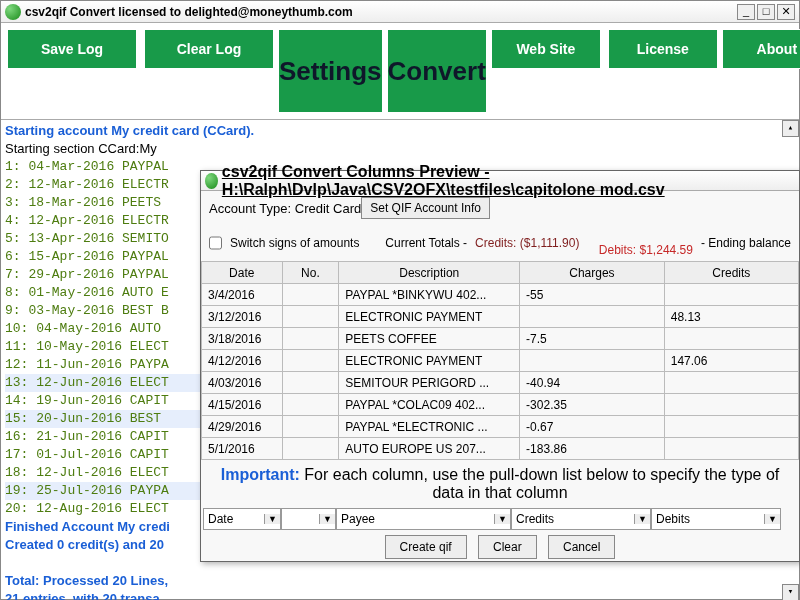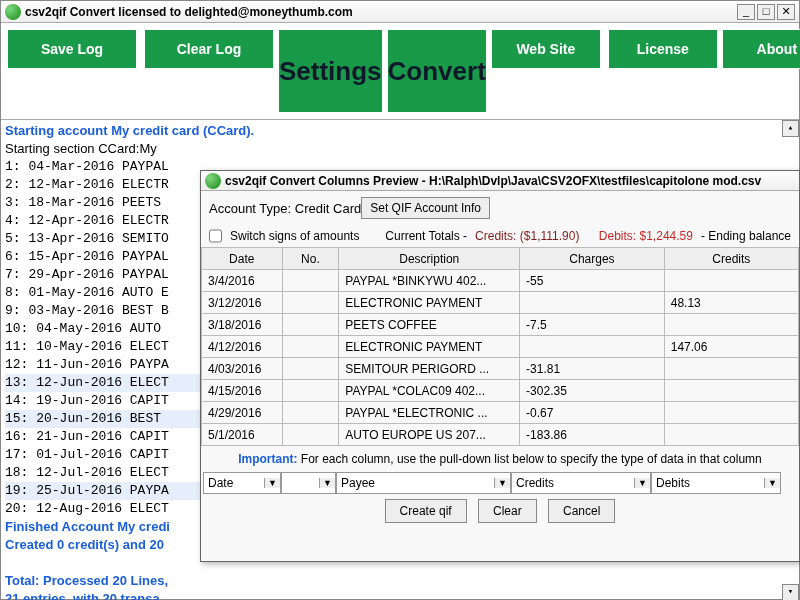--- a/index.html
+++ b/index.html
@@ -10,40 +10,40 @@
   .titlebar .title { flex: 1; font-weight: bold; font-size: 12px; }
   .titlebar .winbtns { display: flex; gap: 2px; }
   .titlebar .winbtn { width: 18px; height: 16px; border: 1px solid #888; background: #f0f0f0; text-align: center; line-height: 12px; font-size: 11px; cursor: pointer; }
   .toolbar { display: flex; padding: 6px; gap: 4px; }
   .tb-col { display: flex; flex-direction: row; gap: 7px; }
   .tb-btn-sm { width: 130px; height: 40px; background: #189a49; color: #fff; border: 1px solid #fff; font-weight: bold; font-size: 14px; display:flex;align-items:center;justify-content:center; cursor: pointer; }
   .tb-btn-lg { width: 200px; height: 84px; background: #189a49; color: #0f172a; border: 1px solid #fff; font-weight: bold; font-size: 26px; display:flex;align-items:center;justify-content:center; cursor: pointer; }
   .log-area { position: relative; border-top: 1px solid #aaa; height: calc(600px - 22px - 96px); overflow: hidden; padding: 2px 4px; font-family: "Courier New", monospace; font-size: 13px; line-height: 18px; }
   .log-area .blue { color: #1a5fd6; font-weight: bold; font-family: Arial; }
   .log-area .black { color: #000; font-family: Arial; font-size: 13px; }
-  .log-area .mono { font-family: "Courier New", monospace; color: #000000; font-size: 13px; }
+  .log-area .mono { font-family: "Courier New", monospace; color: #4d7c0f; font-size: 13px; }
   .log-area .hl { background: #e6eefc; }
   .scroll-up, .scroll-dn { position:absolute; right:0; width:17px; height:17px; border:1px solid #888; background:#eee; text-align:center; line-height:14px; cursor:pointer; font-size:9px;}
   .scroll-up { top:0; } .scroll-dn { bottom:0; }
   
   .preview { position: absolute; top: 170px; left: 200px; width: 600px; height: 392px; border: 1px solid #666; background: #f8f8f8; box-shadow: 2px 2px 6px rgba(0,0,0,.3); display:flex; flex-direction:column; }
   .preview .titlebar { height: 20px; }
-  .preview .ptitle { font-weight: bold; font-size: 12px; }
+  .preview .ptitle { font-weight: bold; font-size: 16px; text-decoration: underline; }
   .acct-row { padding: 6px 8px; display:flex; align-items:center; font-size:13px; }
   .acct-row .btn { border:1px solid #888; background:#eee; padding:3px 8px; cursor:pointer; font-size:12px; }
   .switch-row { padding: 4px 8px; display:flex; align-items:center; gap:8px; font-size:12px; white-space:nowrap; }
   .switch-row input[type=checkbox]{width:14px;height:14px;cursor:pointer;}
   .switch-row .gap { width: 40px; }
   .switch-row .credits { color: #7f1d1d; }
-  .switch-row .debits { color: #c62828; }
+  .switch-row .debits { color: #c62828; margin-top: 14px; }
   table.grid { border-collapse: collapse; width: 100%; font-size: 12px; }
   table.grid th, table.grid td { border: 1px solid #bbb; padding: 3px 6px; text-align: left; height: 22px; }
   table.grid th { background: #eee; font-weight: normal; text-align: center; }
   .col-date{width:78px;} .col-no{width:55px;} .col-desc{width:175px;} .col-chg{width:140px;} .col-cred{width:130px;}
-  .important-row { text-align:center; padding:6px 4px; font-size:12px; }
+  .important-row { text-align:center; padding:6px 4px; font-size:16px; }
   .important-row b { color: #1a5fd6; }
   .dropdown-row { display:flex; padding:0 2px 6px; gap:0; }
   .dd { flex:0 0 auto; display:flex; align-items:center; border:1px solid #999; background:#fff; height:22px; }
   .dd span{ padding:0 4px; flex:1; font-size:12px; }
   .dd .arrow{ width:16px; text-align:center; border-left:1px solid #999; background:#eee; cursor:pointer; font-size:9px;}
   .btn-row { text-align:center; padding:4px 0 8px; }
   .btn-row .btn { border:1px solid #888; background:#eee; padding:4px 14px; margin:0 4px; cursor:pointer; font-size:12px; }
 </style>
 </head>
 <body>
@@ -168,21 +168,21 @@
           <td>4/12/2016</td>
           <td></td>
           <td>ELECTRONIC PAYMENT</td>
           <td></td>
           <td>147.06</td>
         </tr>
         <tr>
           <td>4/03/2016</td>
           <td></td>
           <td>SEMITOUR PERIGORD ...</td>
-          <td>-31.81</td>
+          <td>-40.94</td>
           <td></td>
         </tr>
         <tr>
           <td>4/15/2016</td>
           <td></td>
           <td>PAYPAL *COLAC09 402...</td>
           <td>-302.35</td>
           <td></td>
         </tr>
         <tr>

